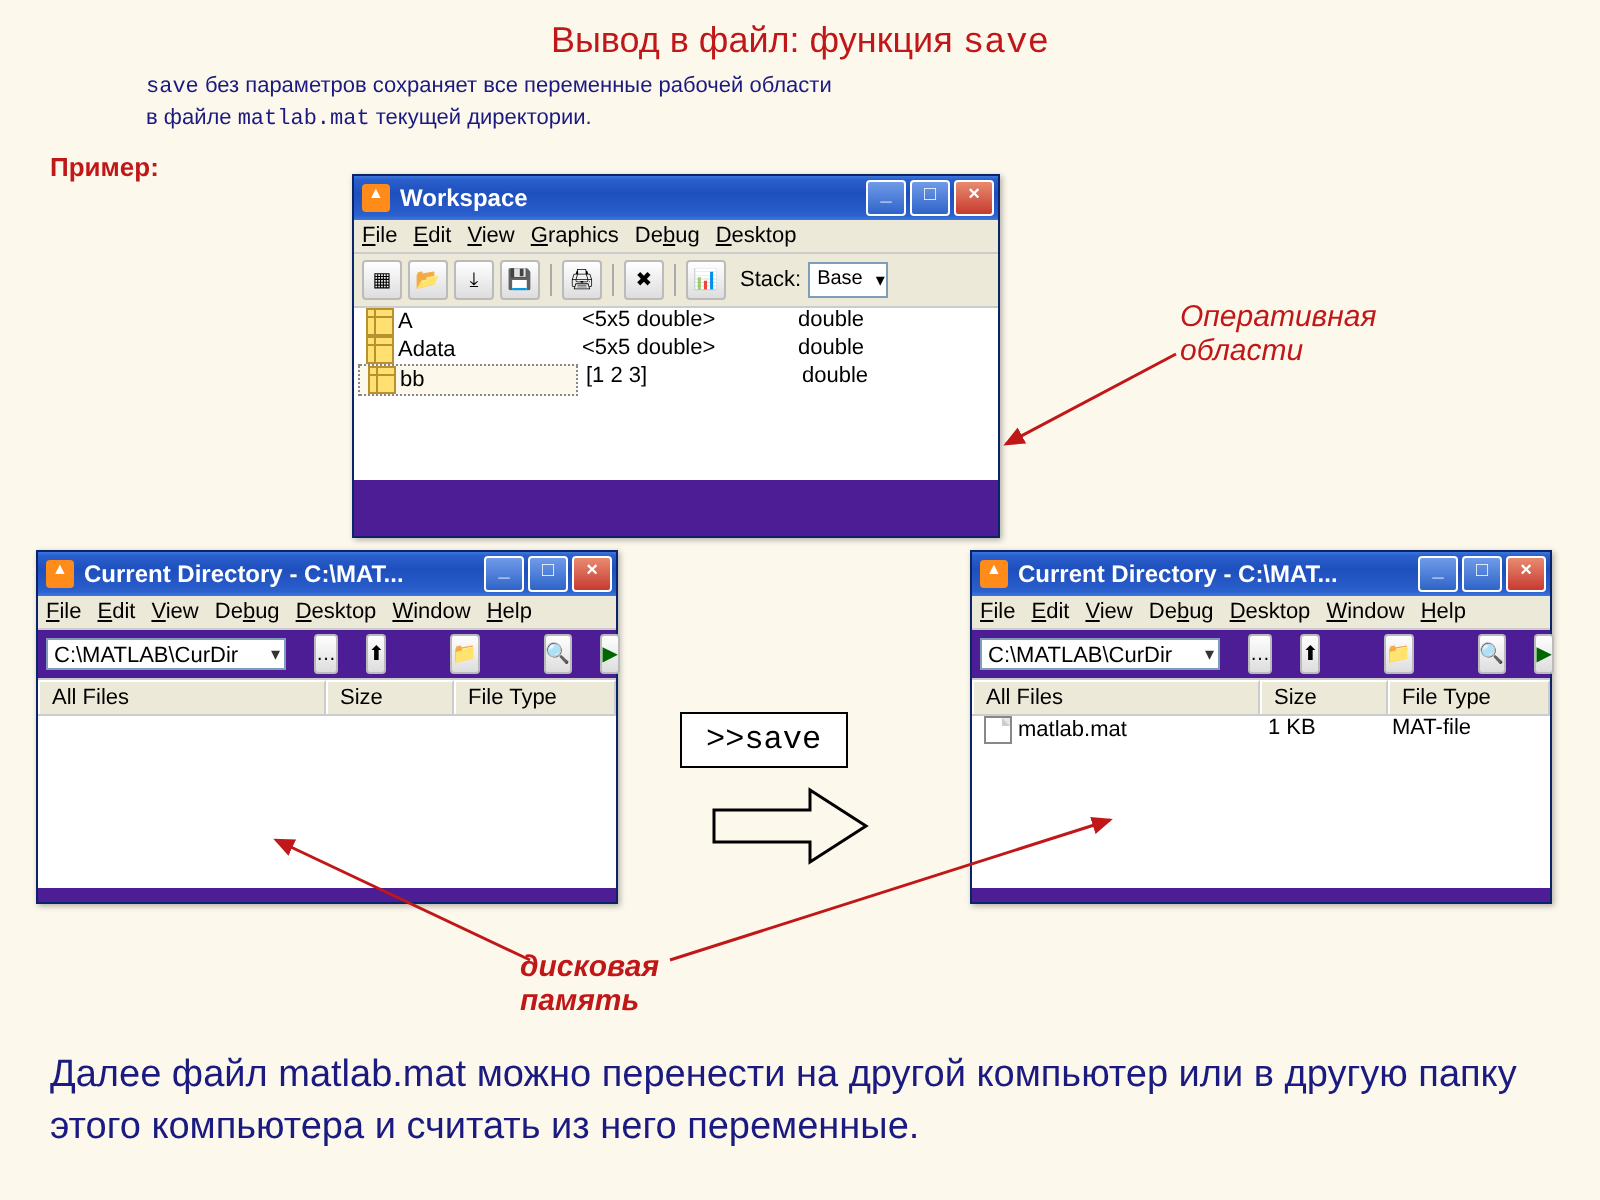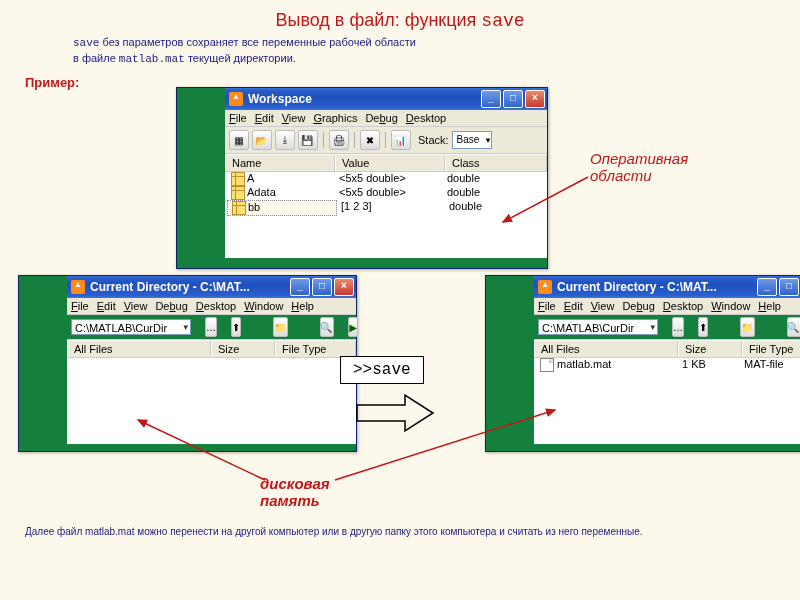--- a/index.html
+++ b/index.html
@@ -38,24 +38,23 @@
 .annotation {
   position: absolute;
   color: #C01818;
   font-style: italic;
   font-size: 15px;
 }
 
 
 .window {
   position: absolute;
-  background: #15803d;
+  background: #4c1d95;
   border: 1px solid #0A246A;
   box-shadow: 1px 1px 3px rgba(0,0,0,0.3);
-  padding-left: 48px;
 }
 .titlebar {
   background: linear-gradient(to bottom, #3B77DD 0%, #2A5FCC 8%, #1E4FBD 40%, #2A5FCC 88%, #3B77DD 100%);
   height: 22px;
   display: flex;
   align-items: center;
   padding: 0 2px 0 4px;
   color: white;
   font-weight: bold;
   font-size: 12px;
@@ -223,21 +222,21 @@
 
 .bigarrow {
   position: absolute;
   width: 80px; height: 40px;
 }
 .bigarrow svg { width: 100%; height: 100%; }
 
 .footer-text {
   position: absolute;
   color: #1A1A80;
-  font-size: 10px;
+  font-size: 19px;
   line-height: 1.35;
 }
 </style>
 </head>
 <body>
 
 <div class="page-title">
   <span>Вывод в файл: функция </span><span class="monospace">save</span>
 </div>
 <div class="description">
@@ -270,25 +269,20 @@
     <div class="tbicon">⤓</div>
     <div class="tbicon">💾</div>
     <div class="tbsep"></div>
     <div class="tbicon">🖨</div>
     <div class="tbsep"></div>
     <div class="tbicon">✖</div>
     <div class="tbsep"></div>
     <div class="tbicon">📊</div>
     <span class="stacklabel">Stack:</span>
     <div class="stacksel"><span>Base</span></div>
-  </div>
-  <div class="colheaders">
-    <div class="col" style="width:96px">Name</div>
-    <div class="col" style="width:96px">Value</div>
-    <div class="col" style="flex:1">Class</div>
   </div>
   <div class="content" style="height:86px">
     <div class="row">
       <div class="cell" style="width:100px"><span class="varicon"></span><span>A</span></div>
       <div class="cell" style="width:100px">&lt;5x5 double&gt;</div>
       <div class="cell">double</div>
     </div>
     <div class="row">
       <div class="cell" style="width:100px"><span class="varicon"></span><span>Adata</span></div>
       <div class="cell" style="width:100px">&lt;5x5 double&gt;</div>

